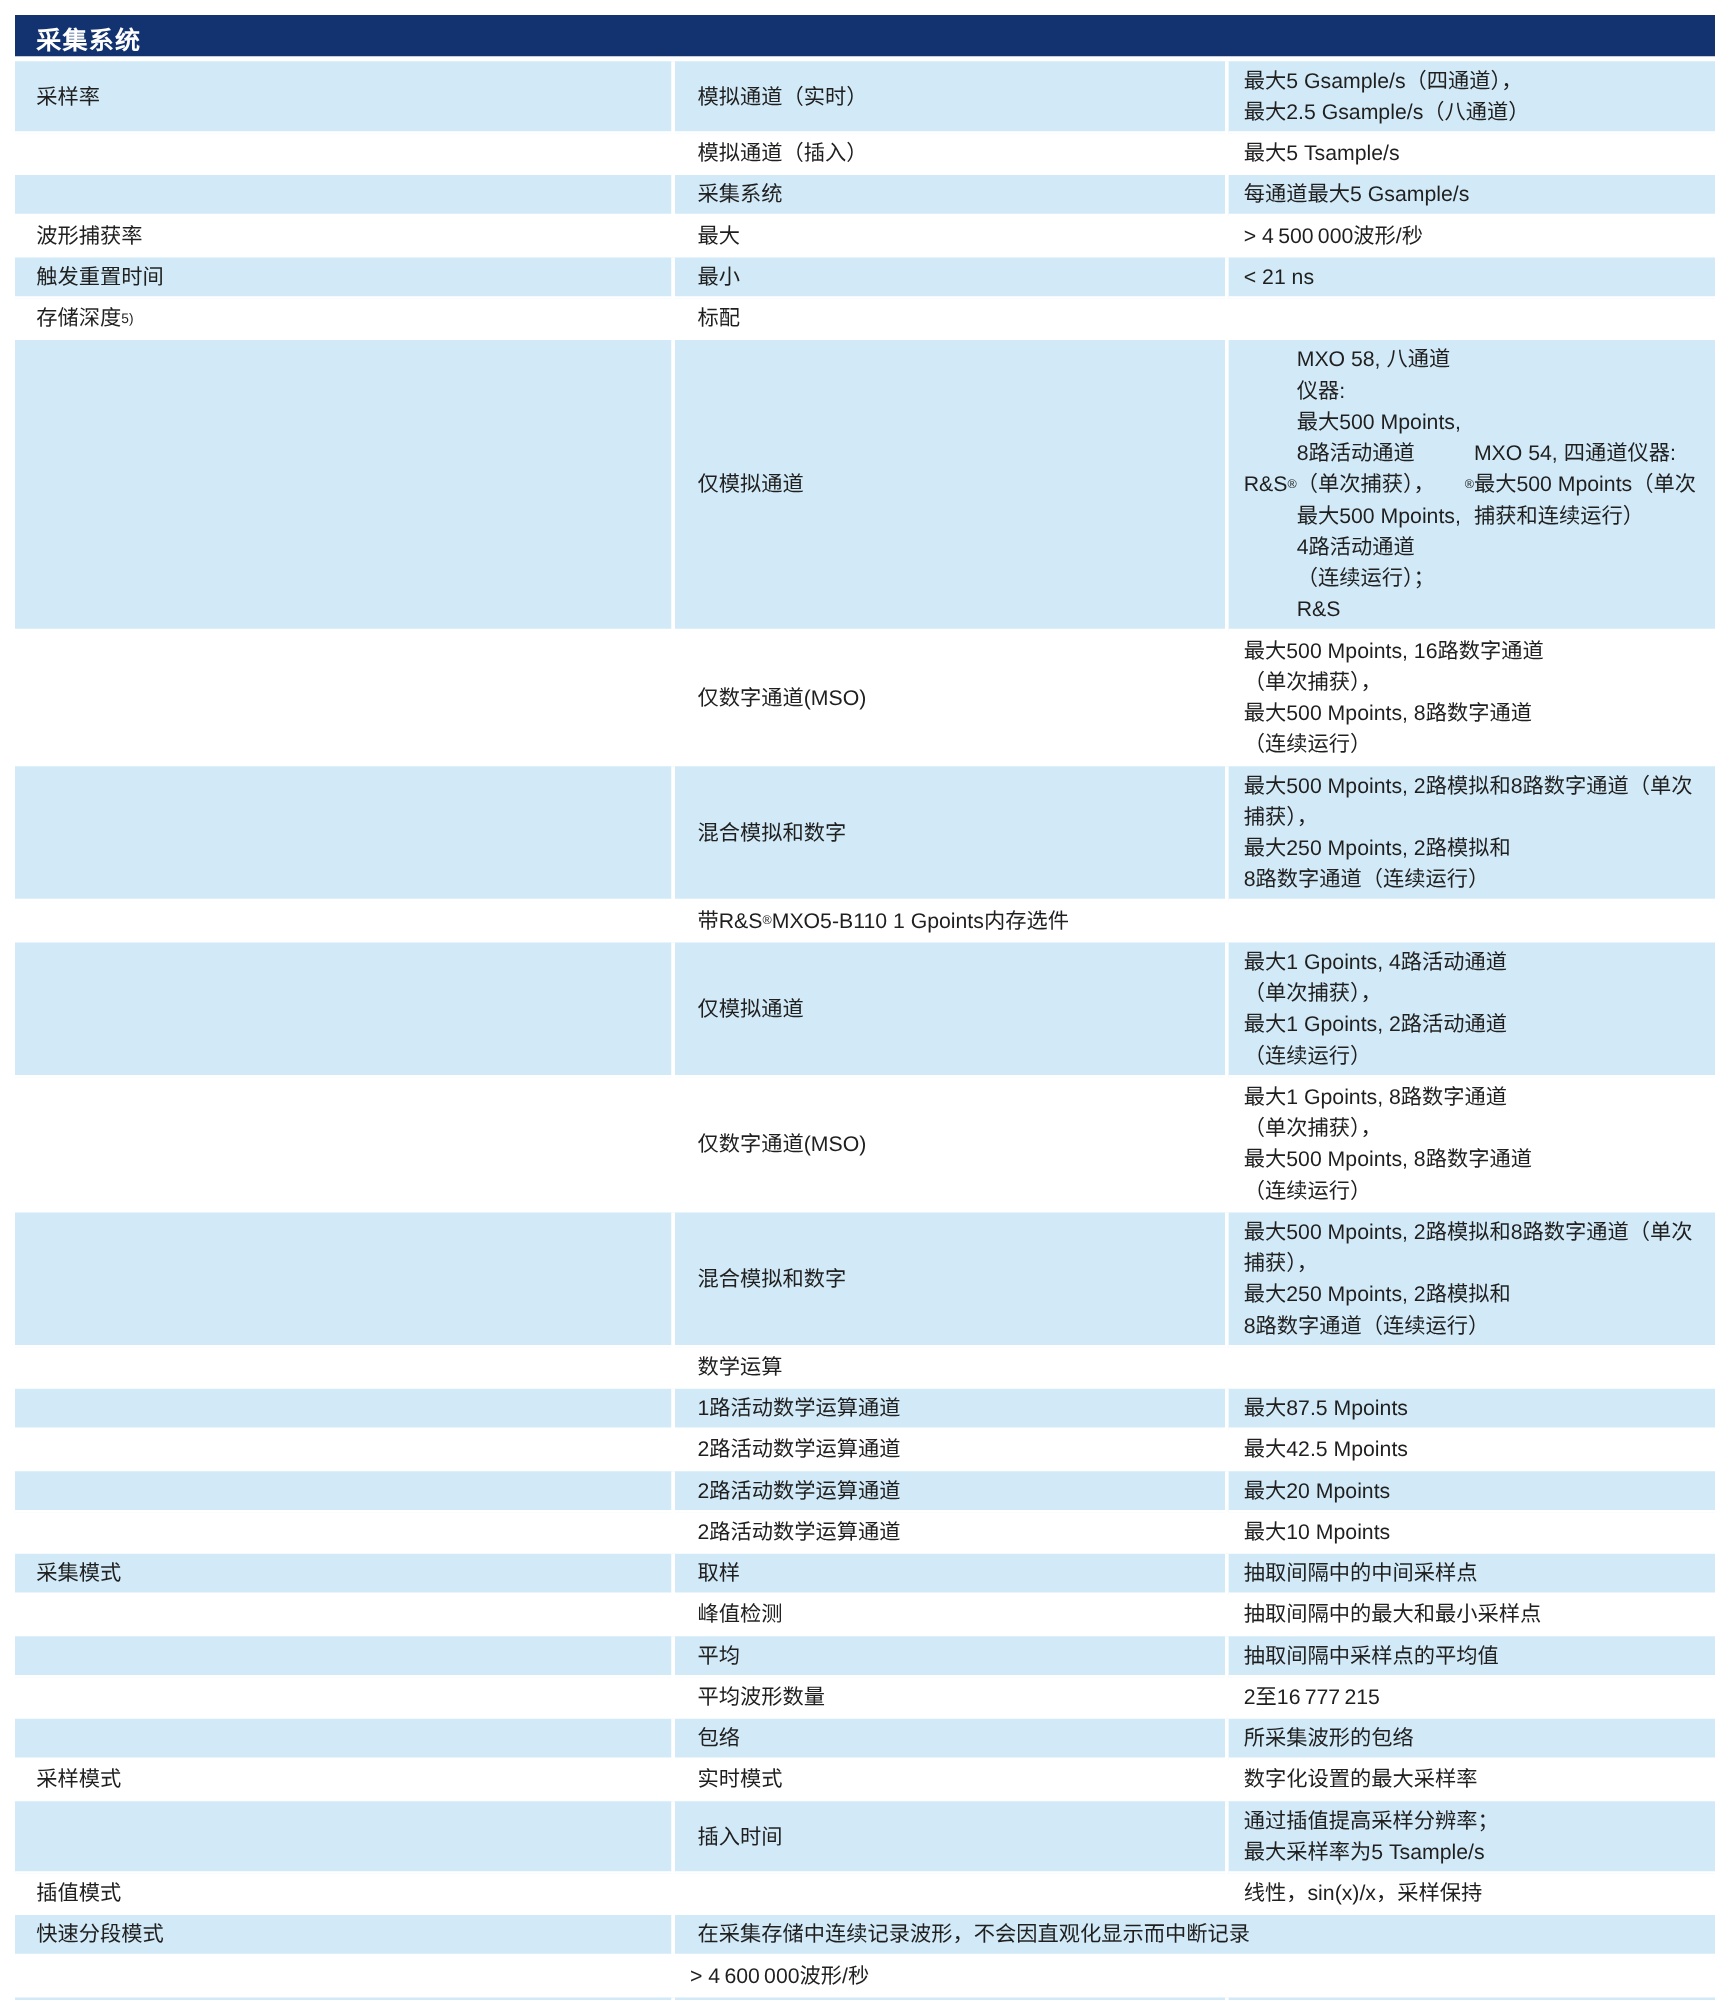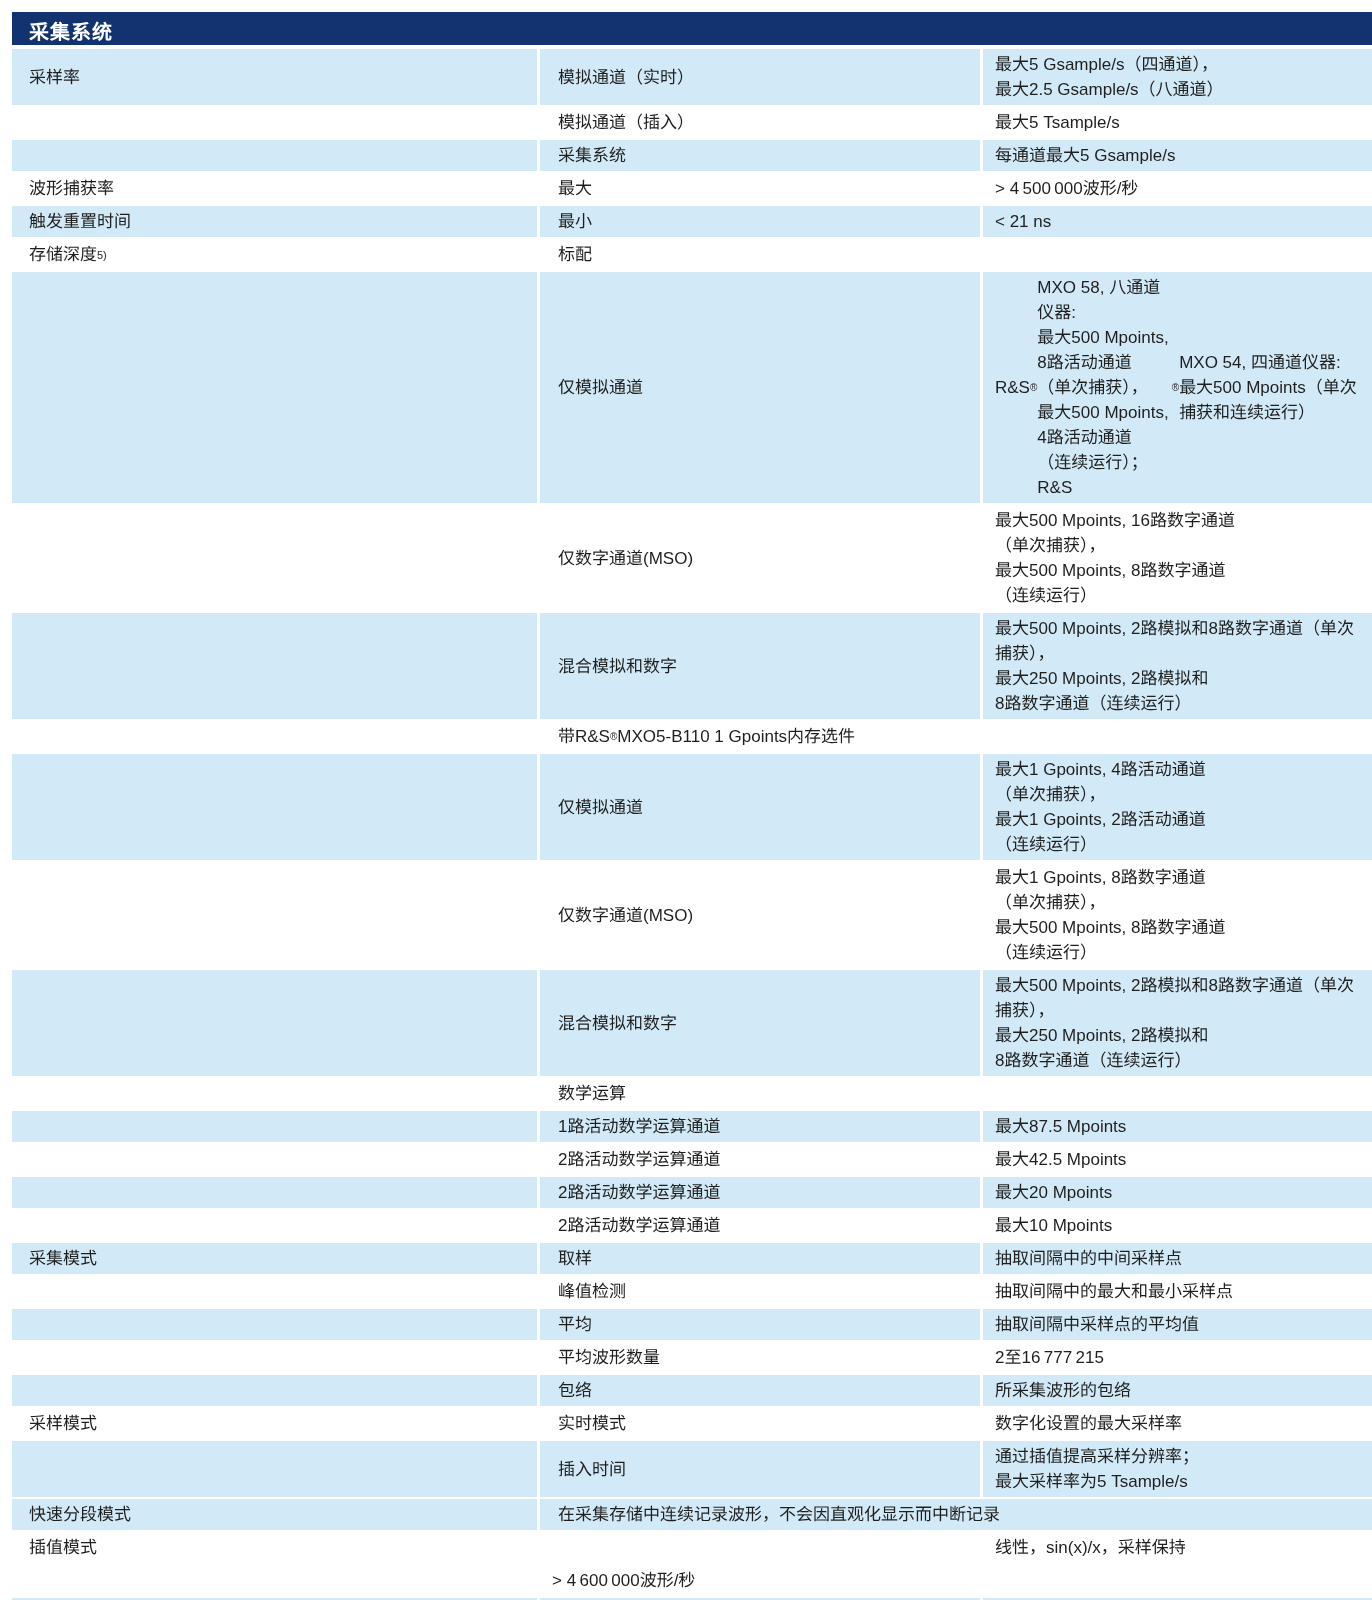--- a/index.html
+++ b/index.html
@@ -220,28 +220,28 @@
         <div class="cell c1">采样模式</div>
         <div class="cell c2">实时模式</div>
         <div class="cell c3">数字化设置的最大采样率</div>
       </div>
       <div class="row blue">
         <div class="cell c1"></div>
         <div class="cell c2">插入时间</div>
         <div class="cell c3">通过插值提高采样分辨率；
 最大采样率为5 Tsample/s</div>
       </div>
-      <div class="row blue">
-        <div class="cell c1">快速分段模式</div>
-        <div class="cell c2 span">在采集存储中连续记录波形，不会因直观化显示而中断记录</div>
-      </div>
       <div class="row white">
         <div class="cell c1">插值模式</div>
         <div class="cell c2"></div>
         <div class="cell c3">线性，sin(x)/x，采样保持</div>
+      </div>
+      <div class="row blue">
+        <div class="cell c1">快速分段模式</div>
+        <div class="cell c2 span">在采集存储中连续记录波形，不会因直观化显示而中断记录</div>
       </div>
       <div class="row white">
         <div class="cell c1"></div>
         <div class="cell c3">&gt; 4 600 000波形/秒</div>
       </div>
       <div class="row blue">
         <div class="cell c1"></div>
         <div class="cell c2 indent">连续采集之间的最小盲区时间</div>
         <div class="cell c3">&lt; 21 ns</div>
       </div>

